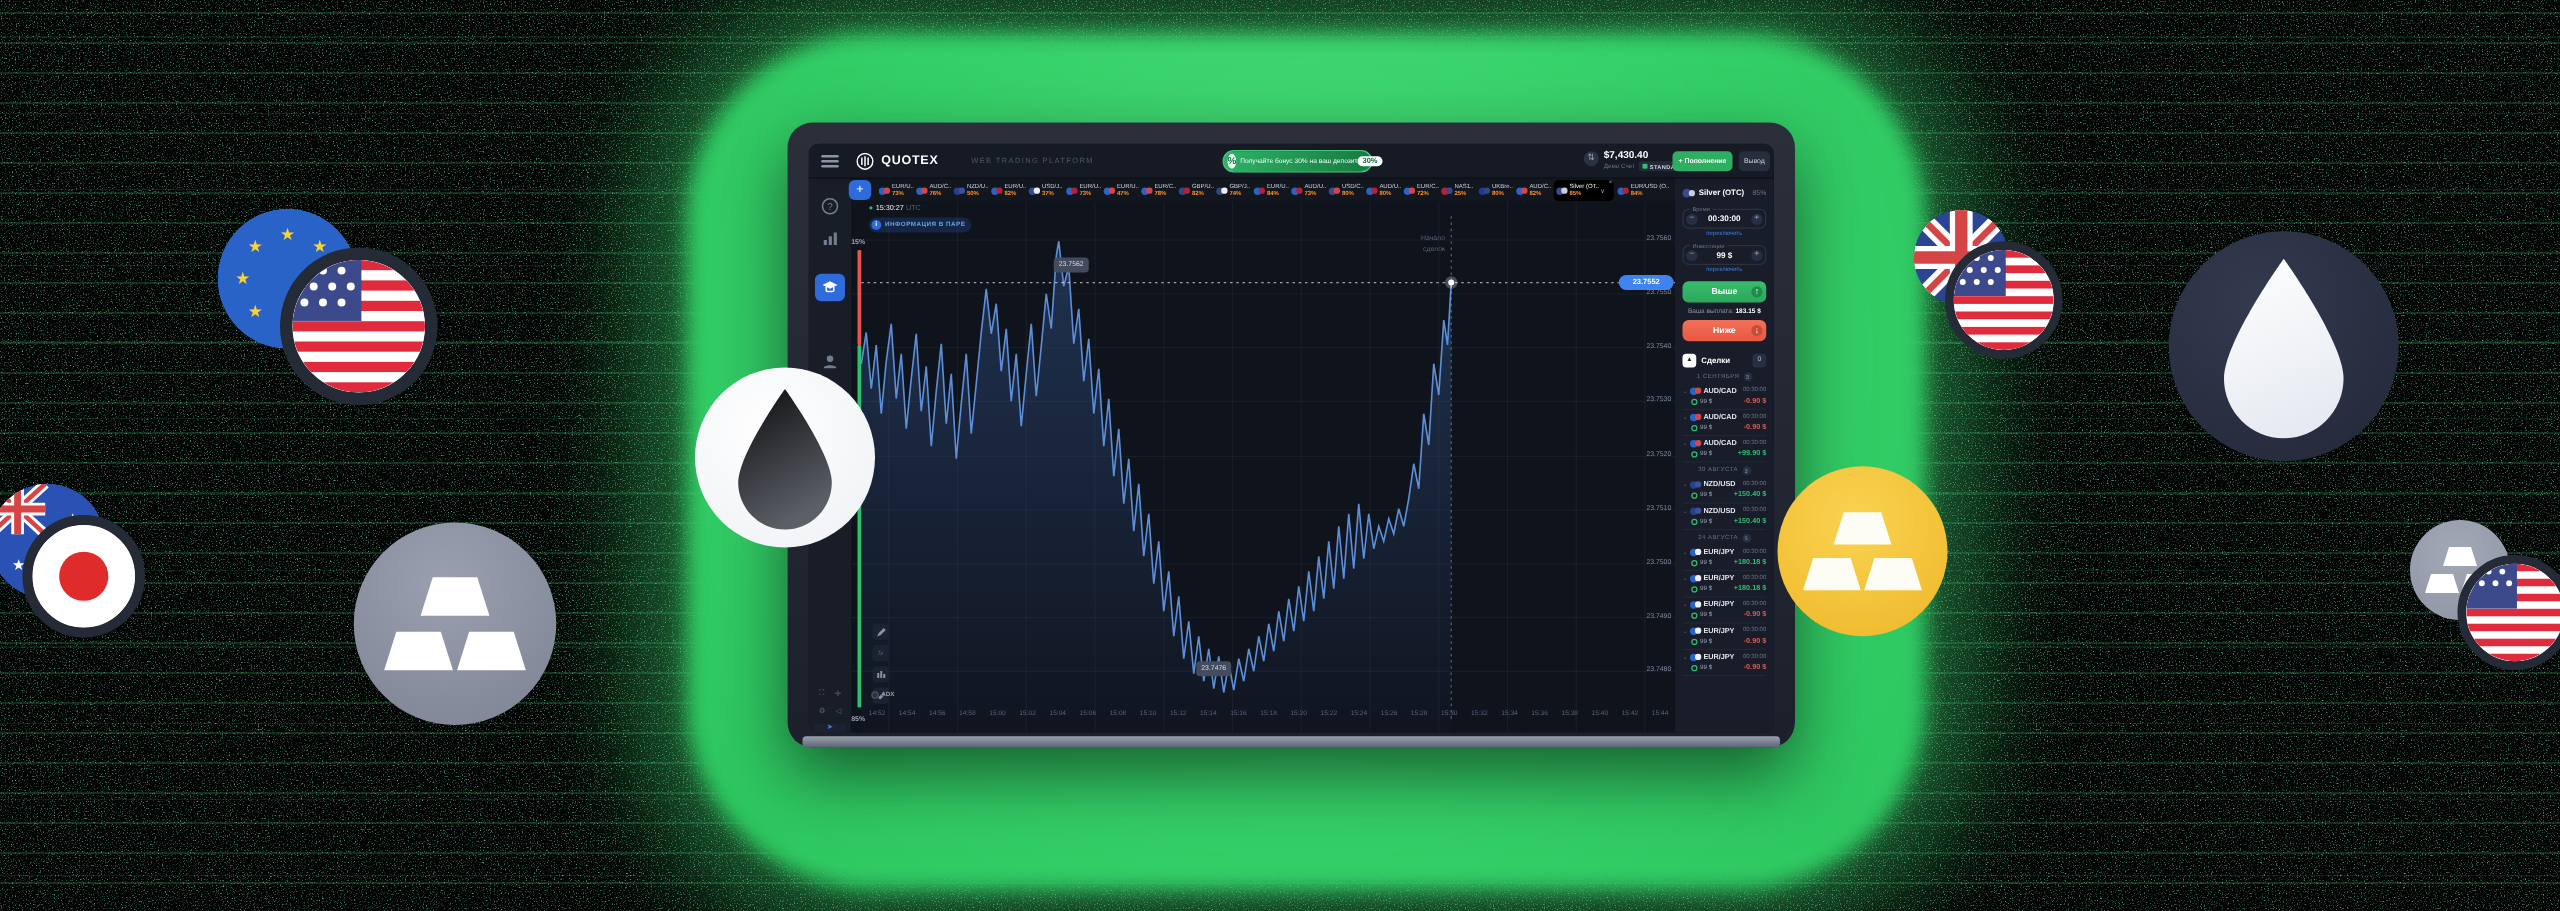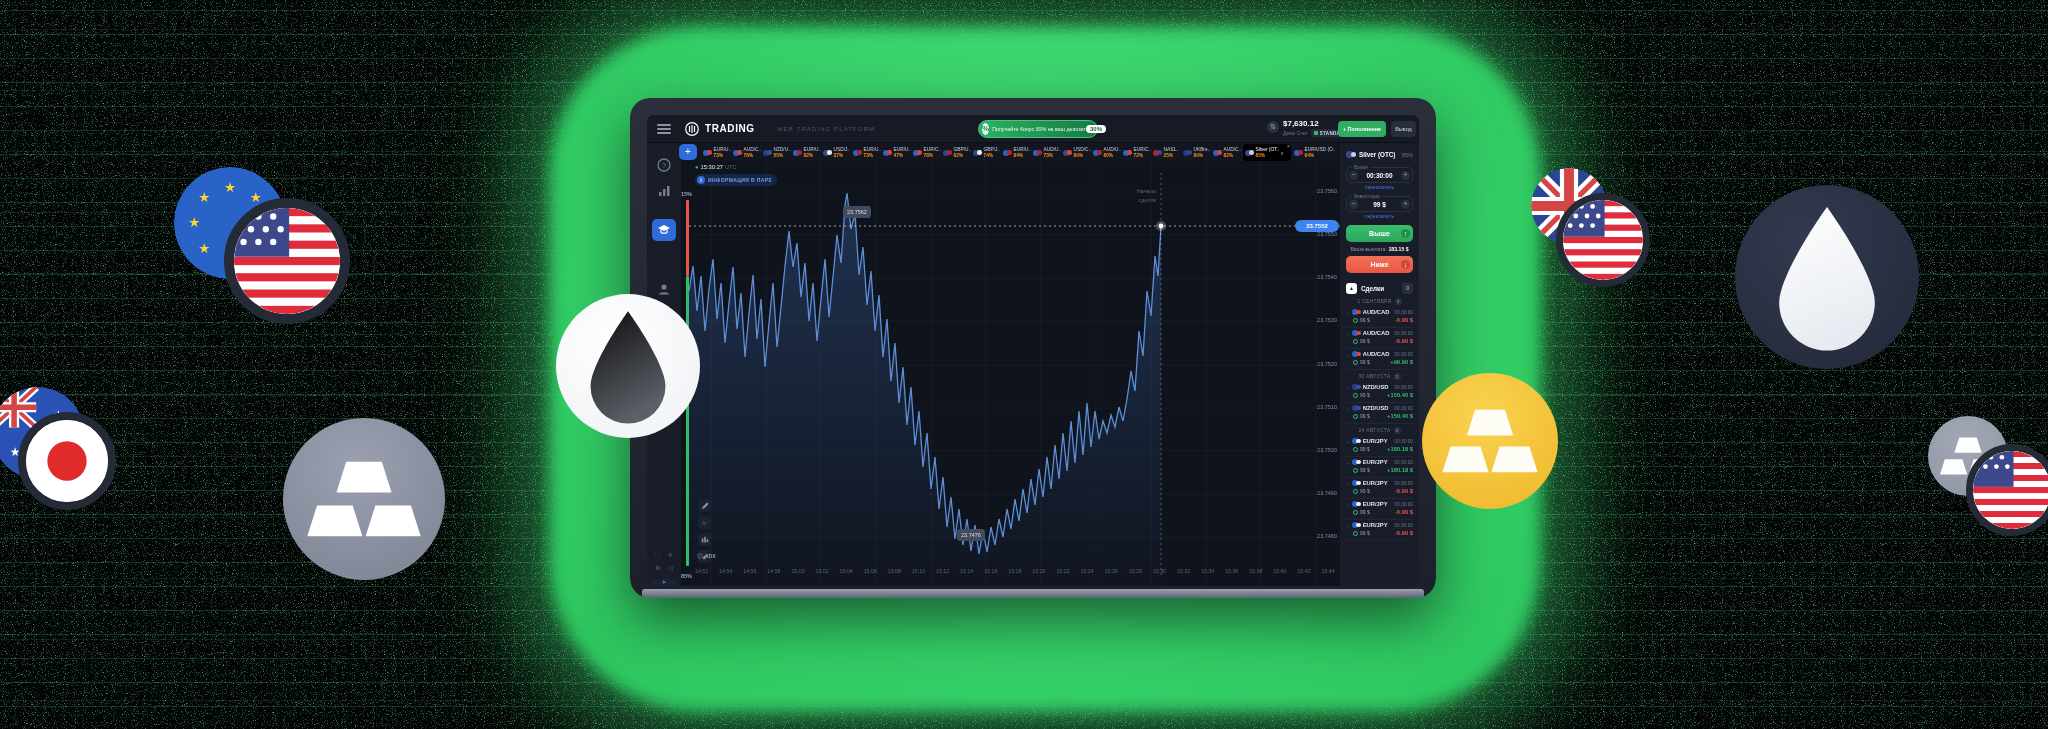--- a/index.html
+++ b/index.html
@@ -425,31 +425,31 @@
           <i></i>
           <i></i>
           <i></i>
         </div>
       <svg class="logo-ic" width="14" height="14" viewBox="0 0 14 14">
         <circle cx="7" cy="7" r="6.3" fill="none" stroke="#fff" stroke-width="1.2"></circle>
         <line x1="4.5" y1="4" x2="4.5" y2="10" stroke="#fff" stroke-width="1.2"></line>
         <line x1="7" y1="3" x2="7" y2="11" stroke="#fff" stroke-width="1.2"></line>
         <line x1="9.5" y1="4" x2="9.5" y2="10" stroke="#fff" stroke-width="1.2"></line>
         </svg>
-      <div class="brand">TRADING</div>
+      <div class="brand">QUOTEX</div>
       <div class="brand-sub">WEB TRADING PLATFORM</div>
       <div class="promo">
         <div class="promo-ic">%</div>
         <div class="promo-tx">Получайте бонус 30% на ваш депозит</div>
         <div class="promo-badge">30%</div>
       </div>
       <div class="balwrap">
         <div class="bal-ic">⇅</div>
         <div>
-          <div class="bal-amt">$7,630.12</div>
+          <div class="bal-amt">$7,430.40</div>
           <div class="bal-row2">
             <span class="bal-acct">Демо Счет</span>
             <span class="bal-badge">
                 <i></i>
                 <span>STANDART</span>
               </span>
           </div>
         </div>
       </div>
       <div class="btn-dep">+ Пополнение</div>

